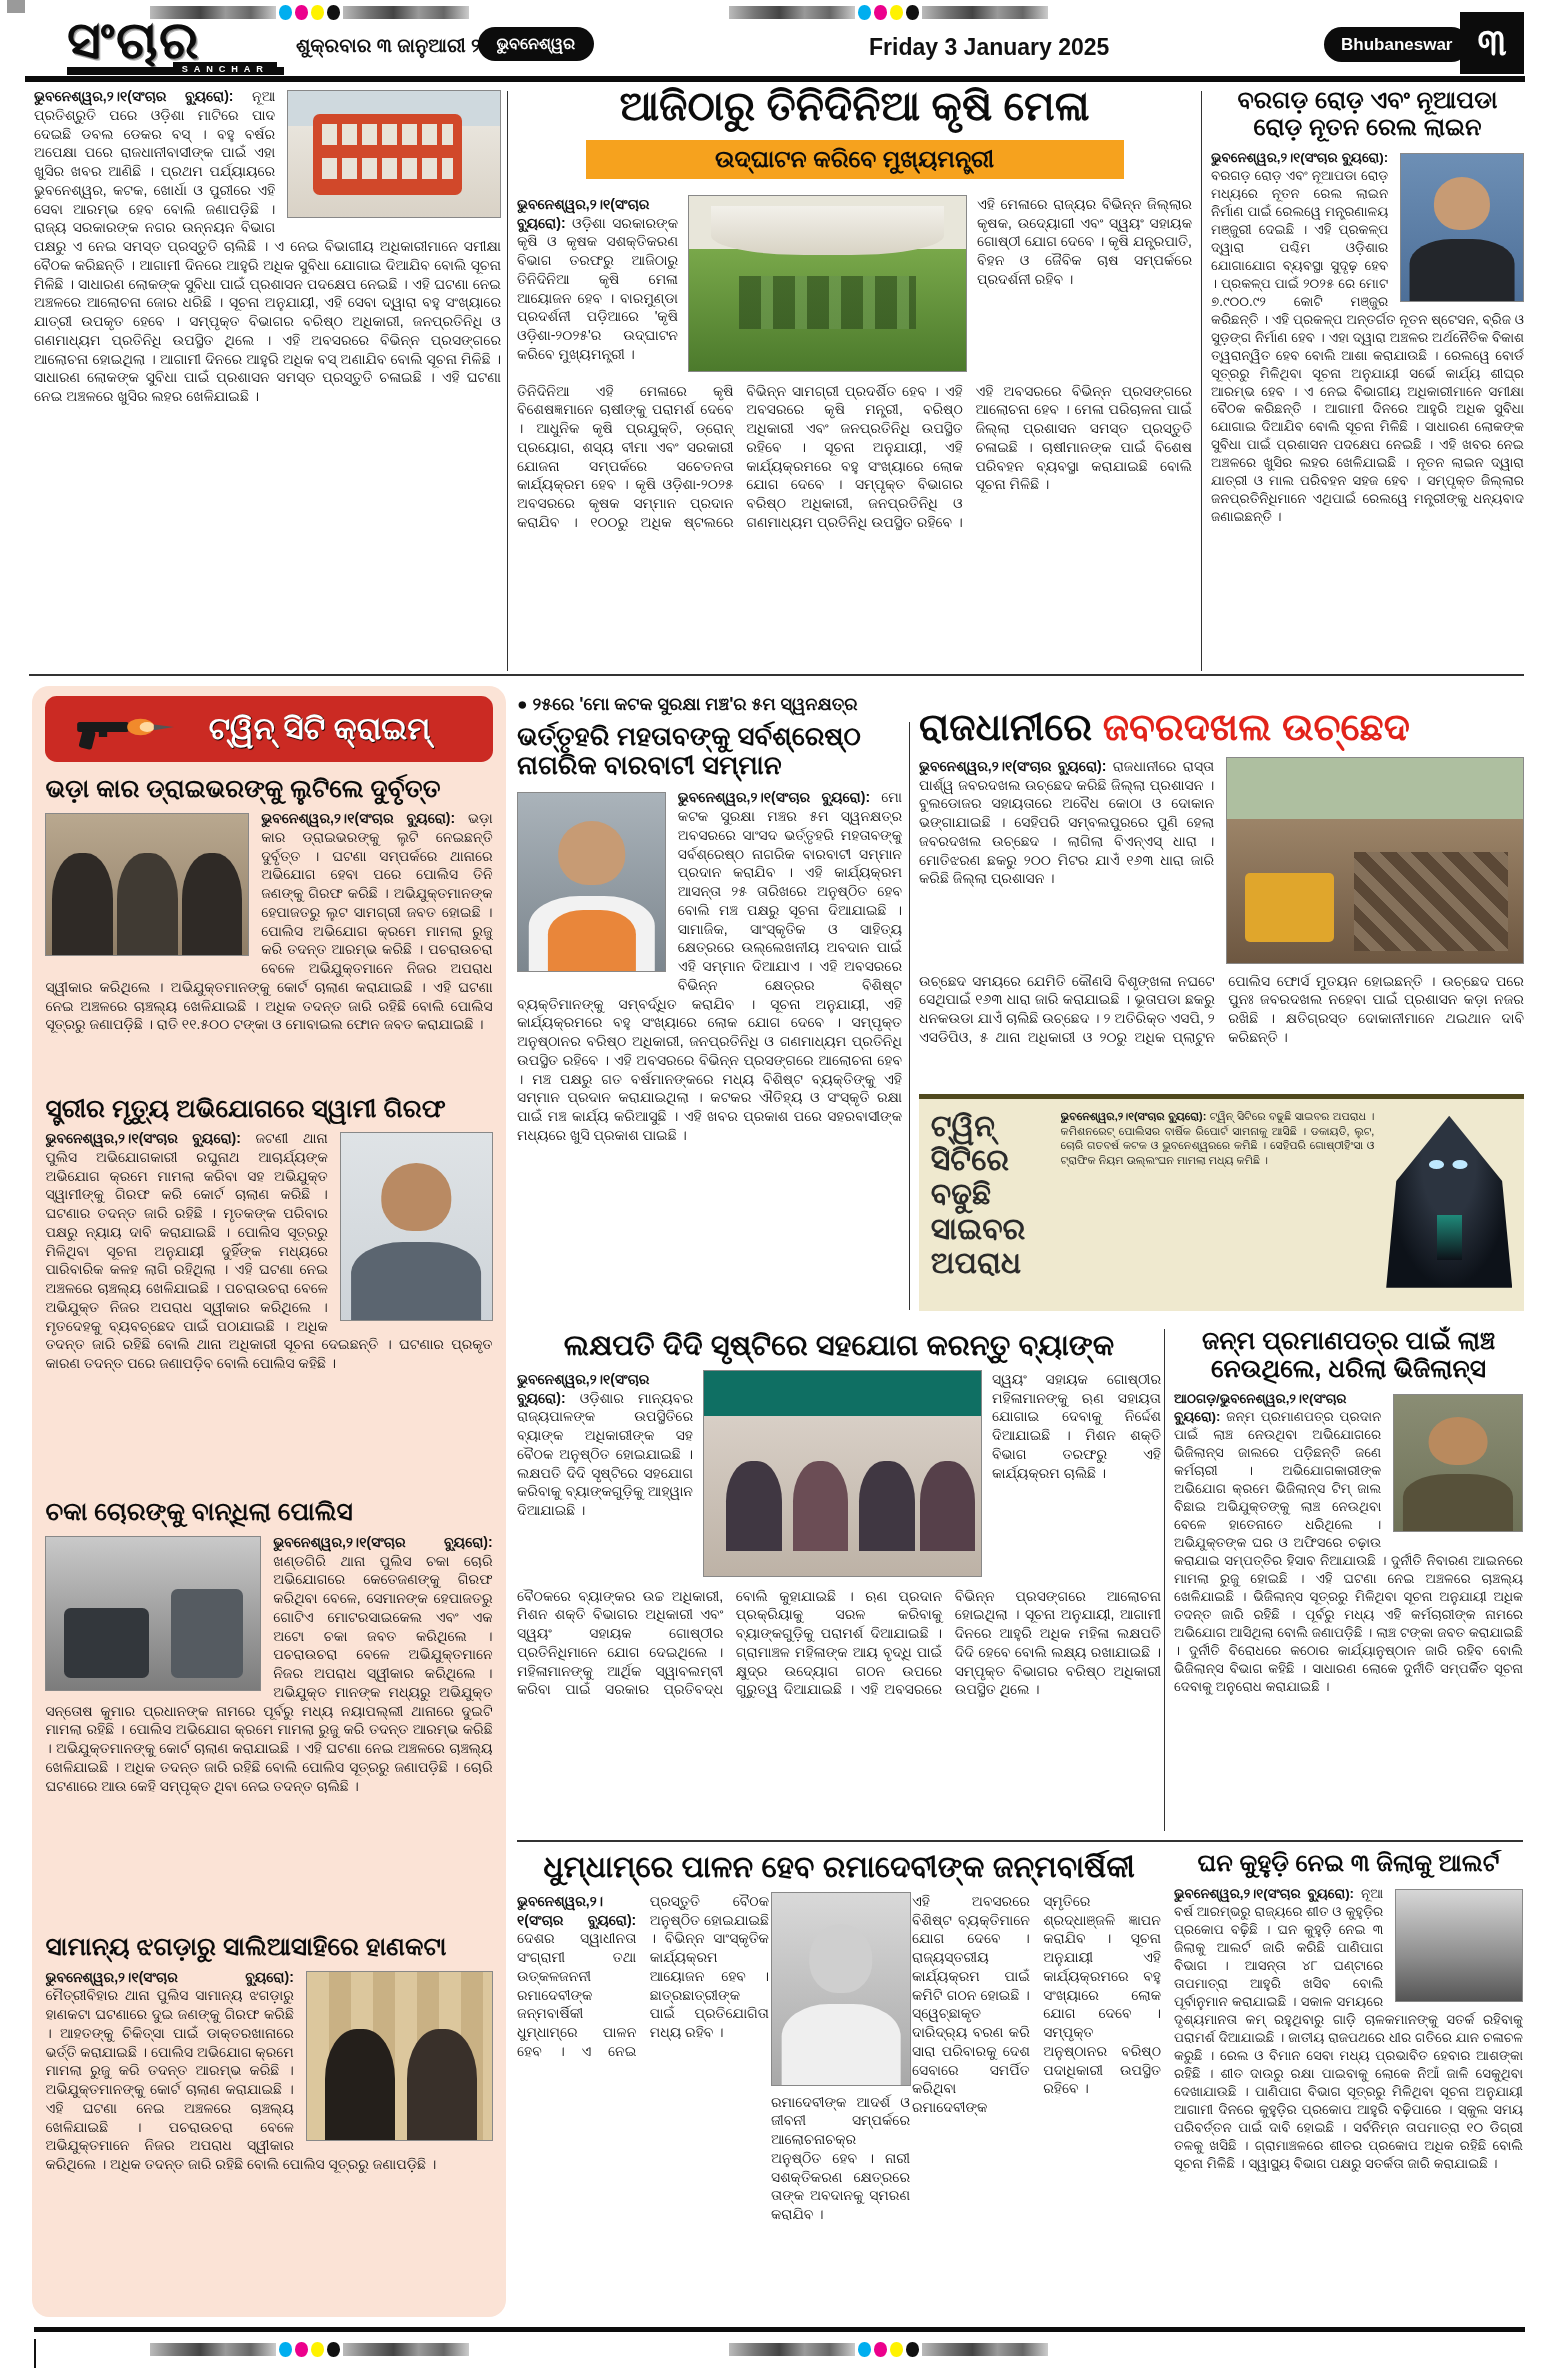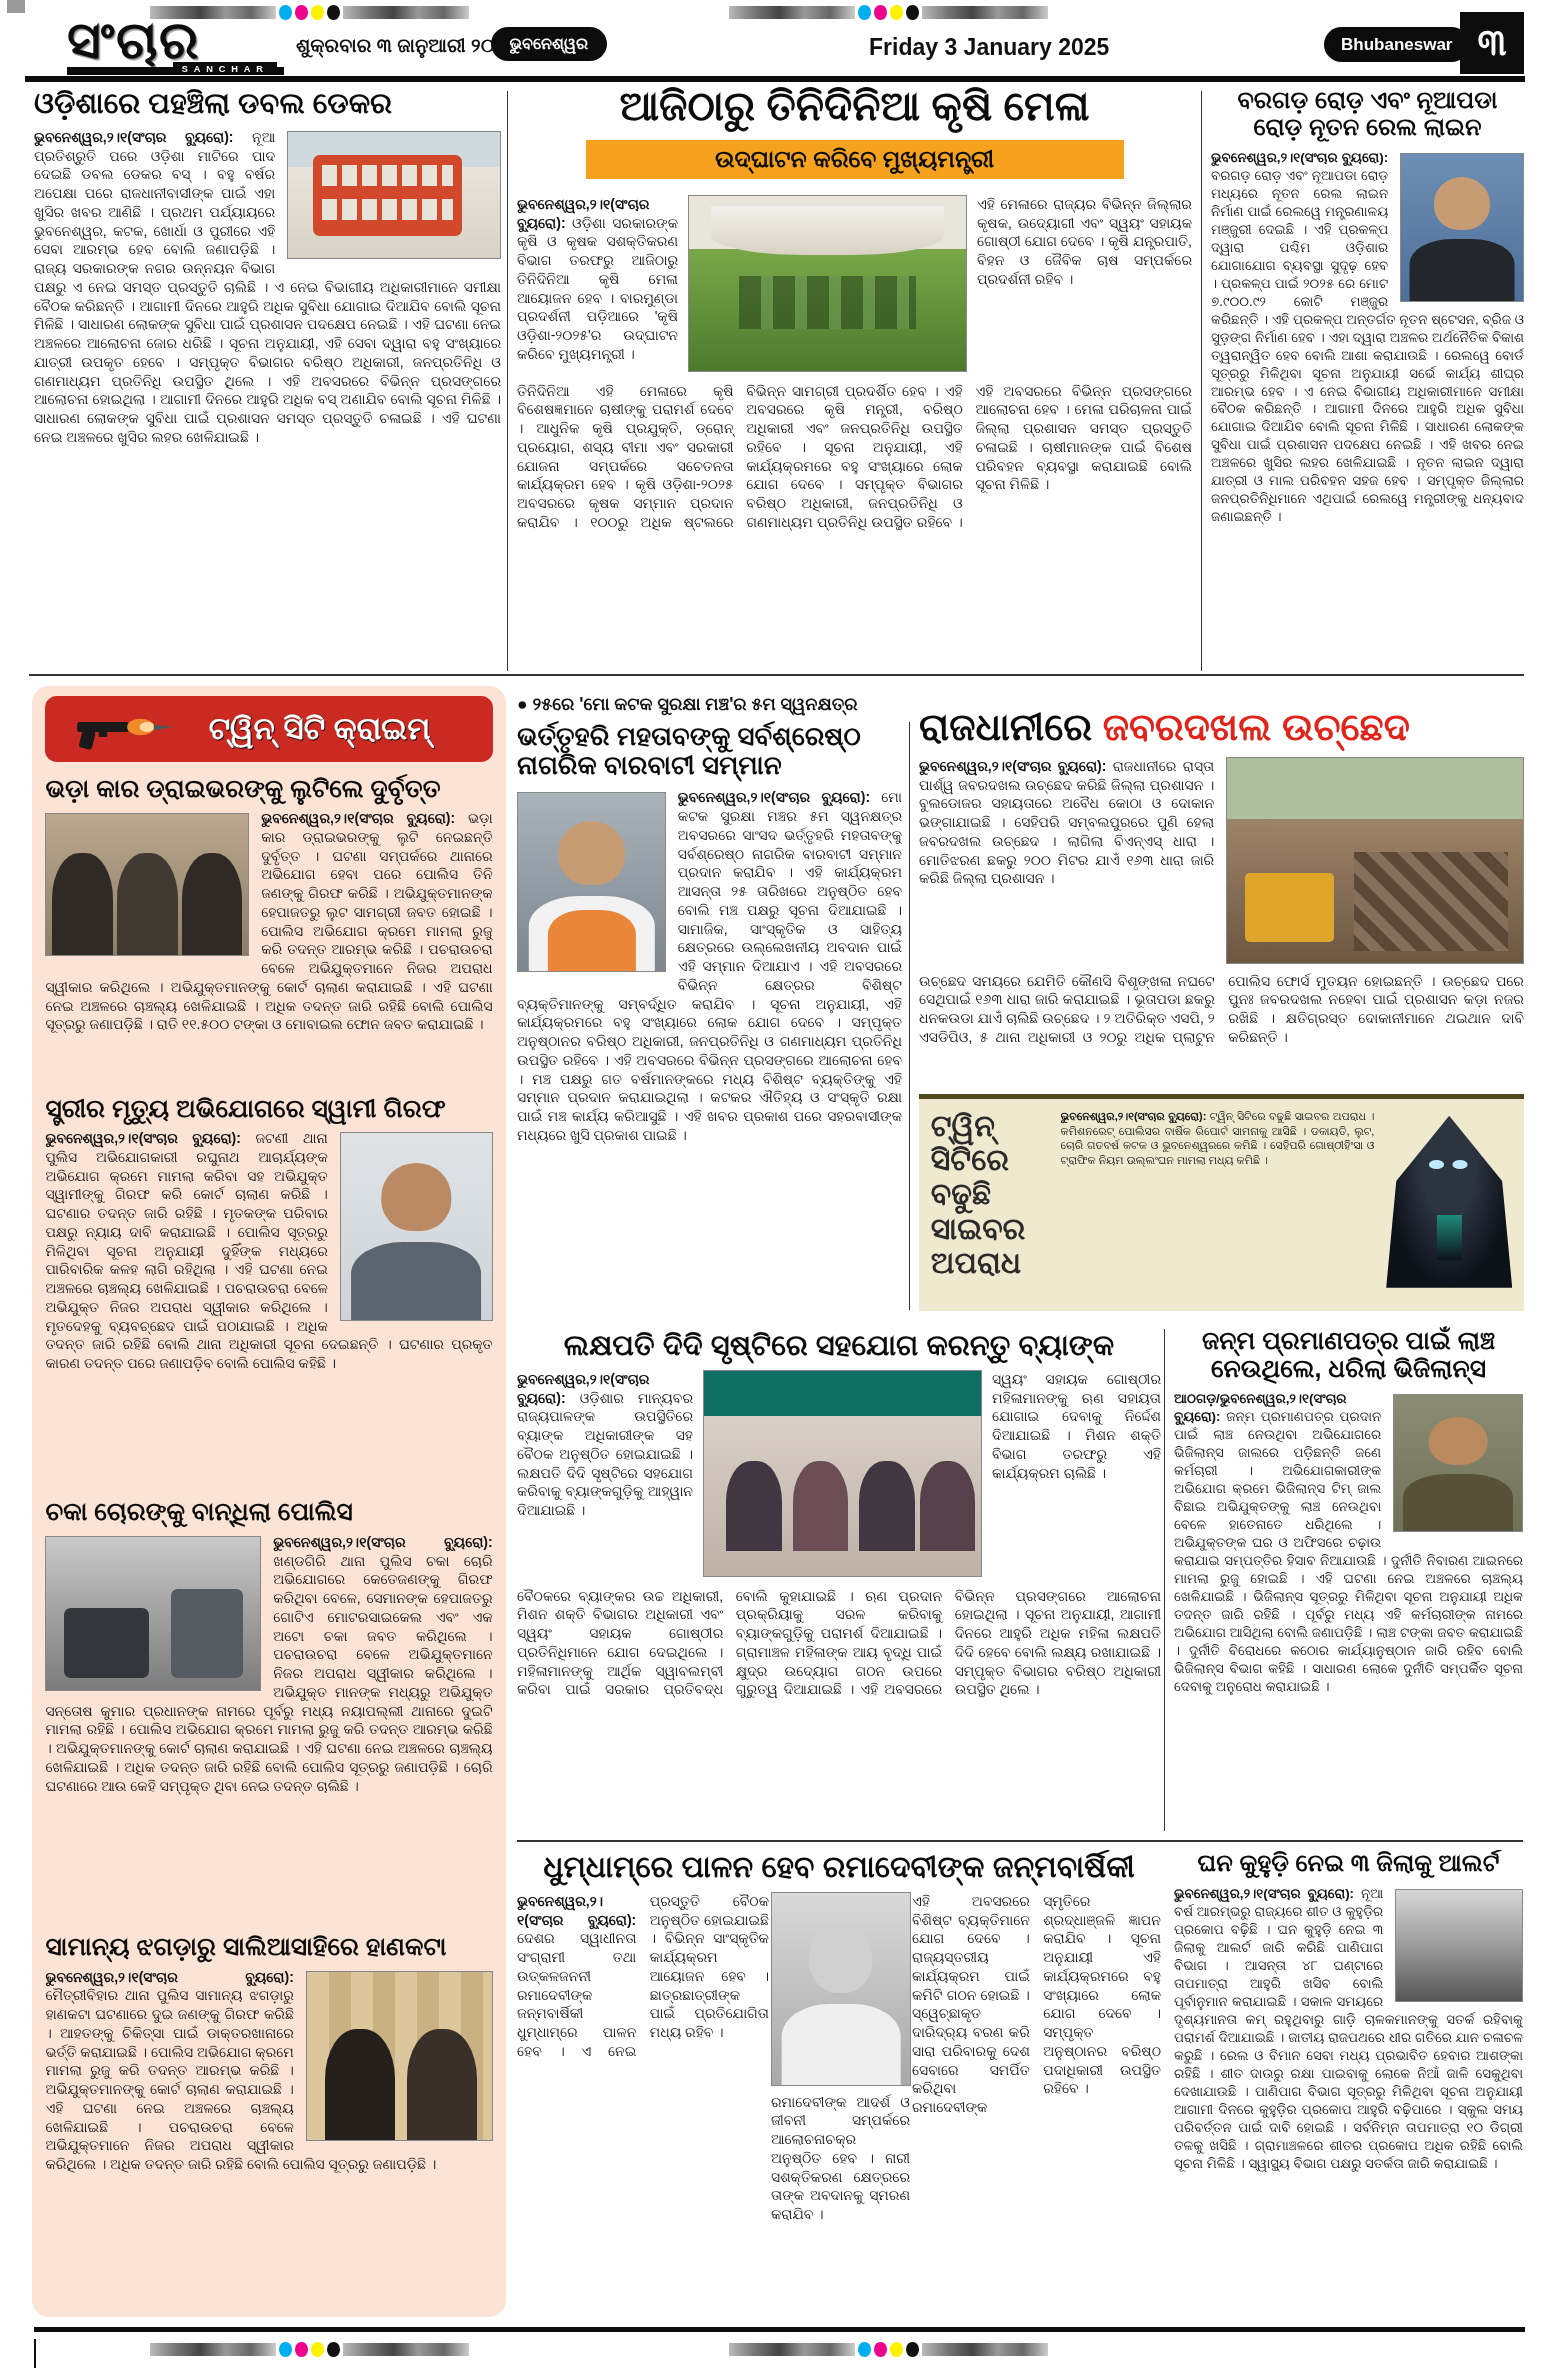--- a/index.html
+++ b/index.html
@@ -121,28 +121,27 @@
     <div class="regdot" style="background:#fff200"></div>
       <div class="regdot" style="background:#111"></div>
     <div class="regstrip"></div>
   </div>
 
   <div class="abs masthead" style="left:67px;top:10px;">ସଂଚାର</div>
   <div class="abs logo-bar" style="left:67px;top:67px;">
     <span class="latin">SANCHAR</span>
   </div>
   <div class="abs date-odia" style="left:296px;top:35px;">ଶୁକ୍ରବାର ୩ ଜାନୁଆରୀ ୨୦୨୫</div>
-  <div class="abs pill" style="left:491px;top:27px;height:34px;padding:0 18.5px;font-size:16px;">ଭୁବନେଶ୍ୱର</div>
+  <div class="abs pill" style="left:478px;top:27px;height:34px;padding:0 18.5px;font-size:16px;">ଭୁବନେଶ୍ୱର</div>
   <div class="abs date-eng" style="left:869px;top:34px;">Friday 3 January 2025</div>
   <div class="abs pill" style="left:1324px;top:27px;height:35px;padding:0 17px;font-size:17px;">Bhubaneswar</div>
   <div class="abs pagenum" style="left:1460px;top:11.8px;width:64px;height:62px;">୩</div>
   <div class="abs rule-h" style="left:25px;top:76px;width:1500px;height:5.9px;"></div>
 
   <div class="abs" style="left:34px;top:87px;width:467px;height:583px;overflow:hidden;">
-    <div class="headline" style="font-size:29px;margin-bottom:8.4px;">ଓଡ଼ିଶାରେ ପହଞ୍ଚିଲା ଡବଲ ଡେକର</div>
     <div class="body-text" style="height:538px;">
       <div class="photo ph-bus float-r" style="width:212px;height:126px;">
           <div class="bus"></div>
         </div>
       <span class="byline">ଭୁବନେଶ୍ୱର,୨।୧(ସଂଚାର ବ୍ୟୁରୋ):</span>
       <span>ନୂଆ ପ୍ରତିଶ୍ରୁତି ପରେ ଓଡ଼ିଶା ମାଟିରେ ପାଦ ଦେଇଛି ଡବଲ ଡେକର ବସ୍ । ବହୁ ବର୍ଷର ଅପେକ୍ଷା ପରେ ରାଜଧାନୀବାସୀଙ୍କ ପାଇଁ ଏହା ଖୁସିର ଖବର ଆଣିଛି । ପ୍ରଥମ ପର୍ଯ୍ୟାୟରେ ଭୁବନେଶ୍ୱର, କଟକ, ଖୋର୍ଧା ଓ ପୁରୀରେ ଏହି ସେବା ଆରମ୍ଭ ହେବ ବୋଲି ଜଣାପଡ଼ିଛି । ରାଜ୍ୟ ସରକାରଙ୍କ ନଗର ଉନ୍ନୟନ ବିଭାଗ ପକ୍ଷରୁ ଏ ନେଇ ସମସ୍ତ ପ୍ରସ୍ତୁତି ଚାଲିଛି । ଏ ନେଇ ବିଭାଗୀୟ ଅଧିକାରୀମାନେ ସମୀକ୍ଷା ବୈଠକ କରିଛନ୍ତି । ଆଗାମୀ ଦିନରେ ଆହୁରି ଅଧିକ ସୁବିଧା ଯୋଗାଇ ଦିଆଯିବ ବୋଲି ସୂଚନା ମିଳିଛି । ସାଧାରଣ ଲୋକଙ୍କ ସୁବିଧା ପାଇଁ ପ୍ରଶାସନ ପଦକ୍ଷେପ ନେଇଛି । ଏହି ଘଟଣା ନେଇ ଅଞ୍ଚଳରେ ଆଲୋଚନା ଜୋର ଧରିଛି । ସୂଚନା ଅନୁଯାୟୀ, ଏହି ସେବା ଦ୍ୱାରା ବହୁ ସଂଖ୍ୟାରେ ଯାତ୍ରୀ ଉପକୃତ ହେବେ । ସମ୍ପୃକ୍ତ ବିଭାଗର ବରିଷ୍ଠ ଅଧିକାରୀ, ଜନପ୍ରତିନିଧି ଓ ଗଣମାଧ୍ୟମ ପ୍ରତିନିଧି ଉପସ୍ଥିତ ଥିଲେ । ଏହି ଅବସରରେ ବିଭିନ୍ନ ପ୍ରସଙ୍ଗରେ ଆଲୋଚନା ହୋଇଥିଲା । ଆଗାମୀ ଦିନରେ ଆହୁରି ଅଧିକ ବସ୍ ଅଣାଯିବ ବୋଲି ସୂଚନା ମିଳିଛି । ସାଧାରଣ ଲୋକଙ୍କ ସୁବିଧା ପାଇଁ ପ୍ରଶାସନ ସମସ୍ତ ପ୍ରସ୍ତୁତି ଚଳାଇଛି । ଏହି ଘଟଣା ନେଇ ଅଞ୍ଚଳରେ ଖୁସିର ଲହର ଖେଳିଯାଇଛି ।</span>
     </div>
   </div>
 
   <div class="abs rule-thin" style="left:507px;top:91px;width:0.8px;height:580px;"></div>

